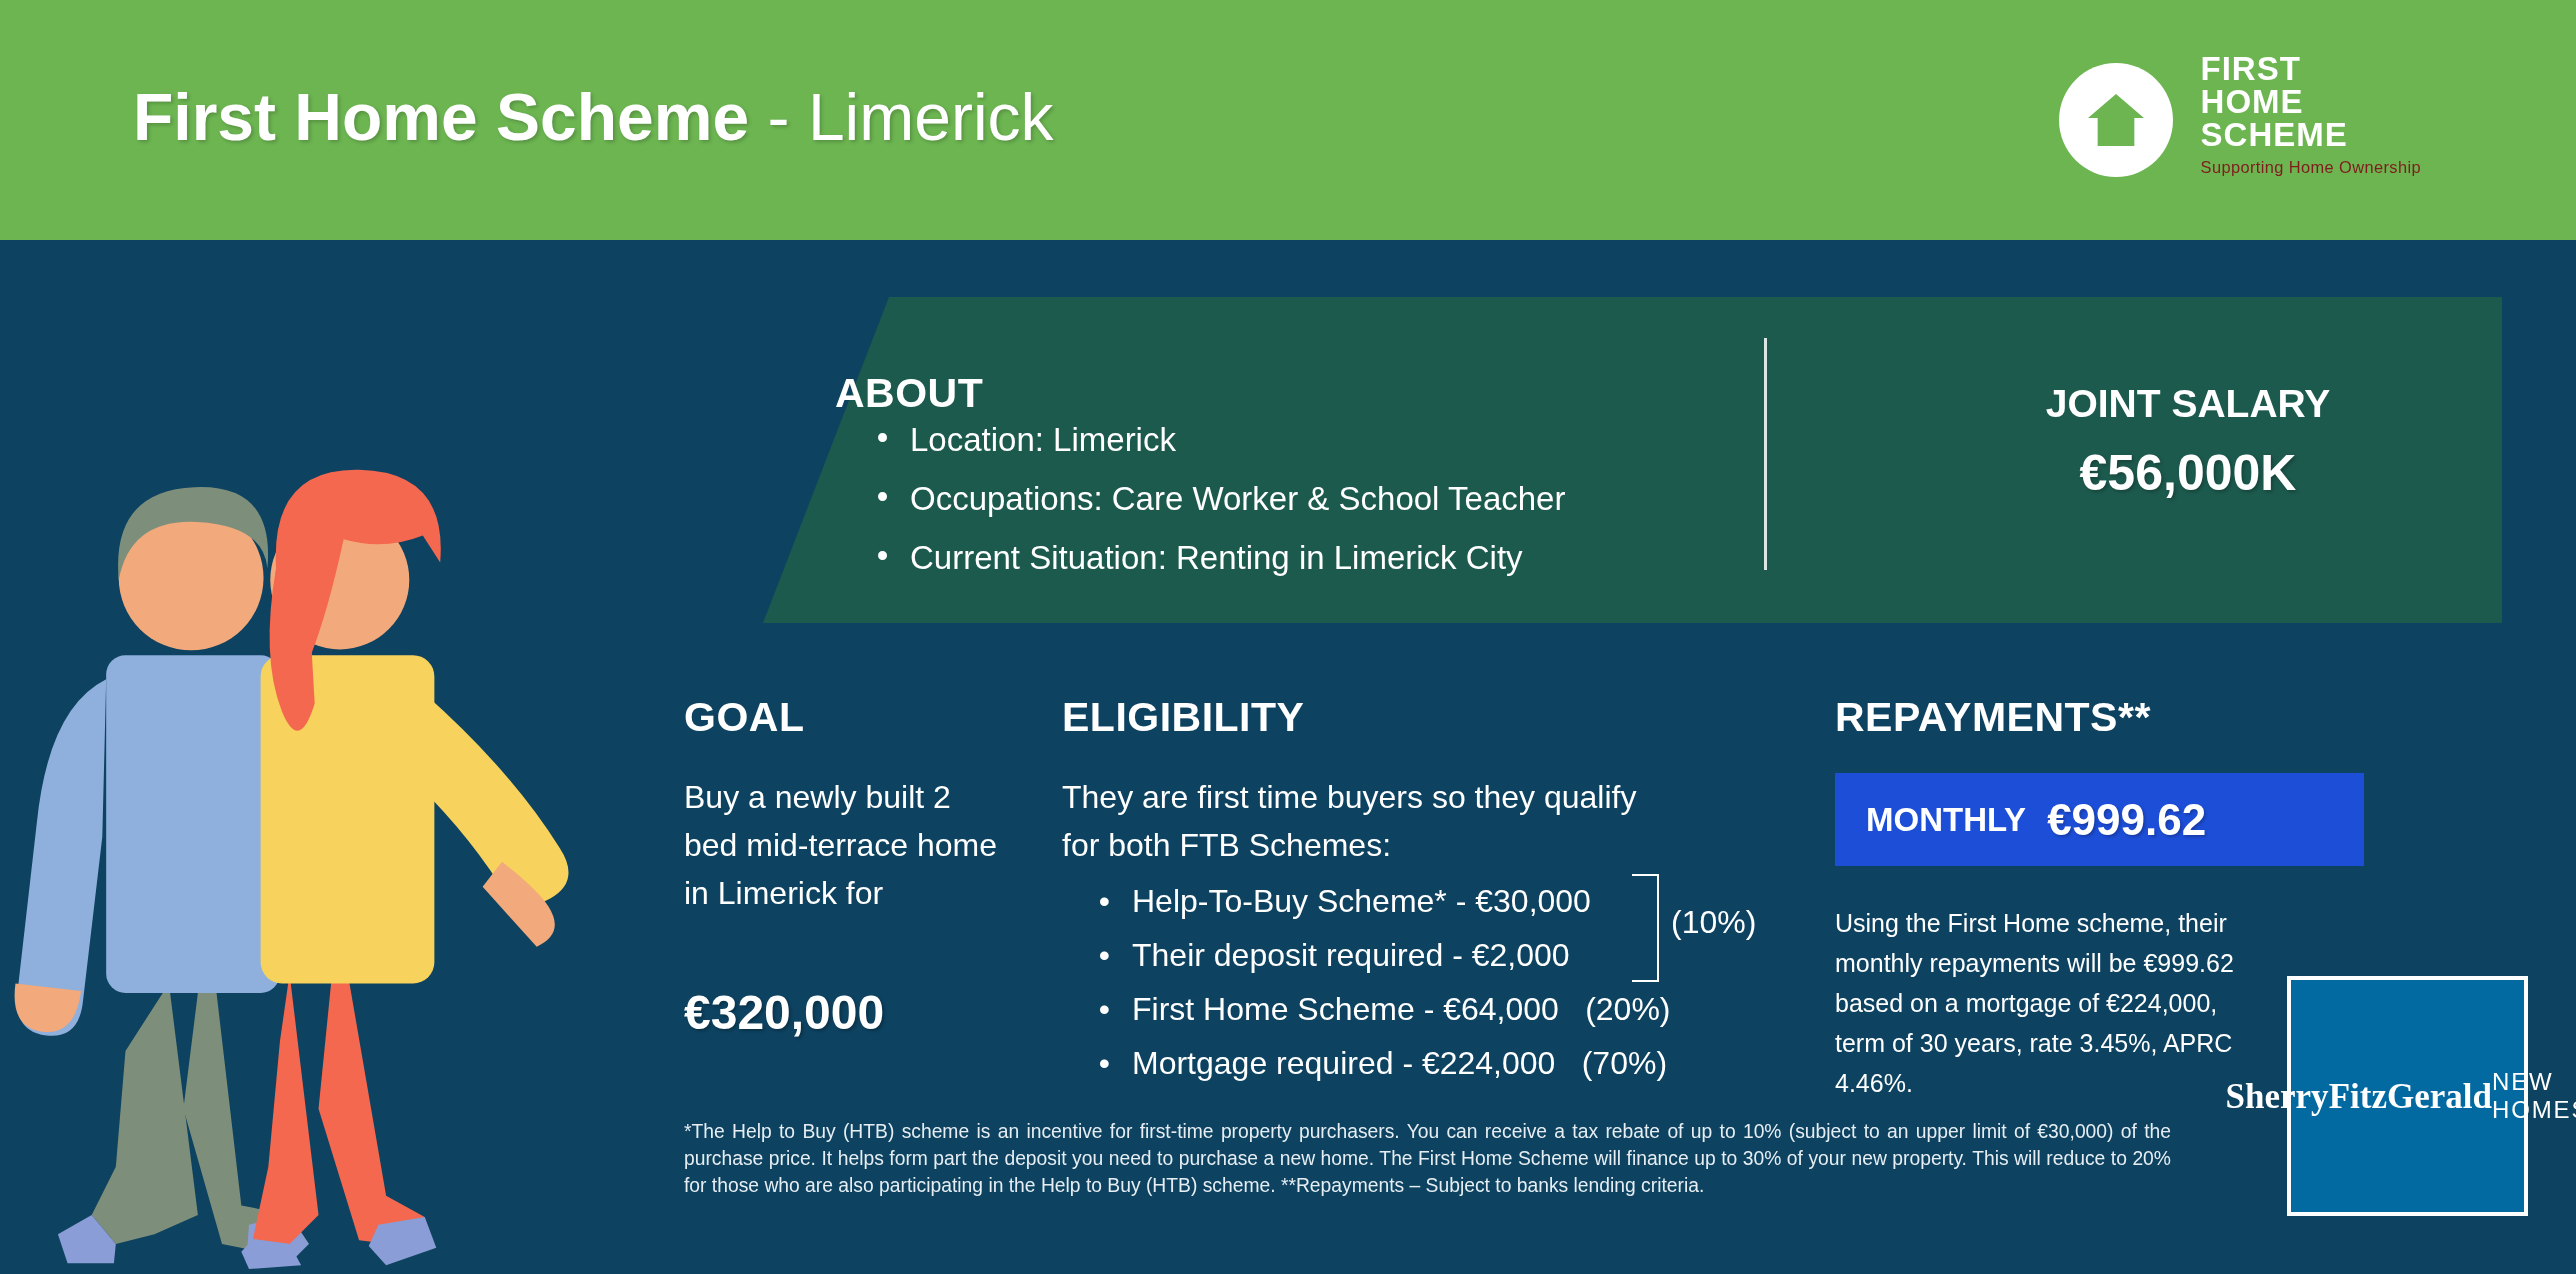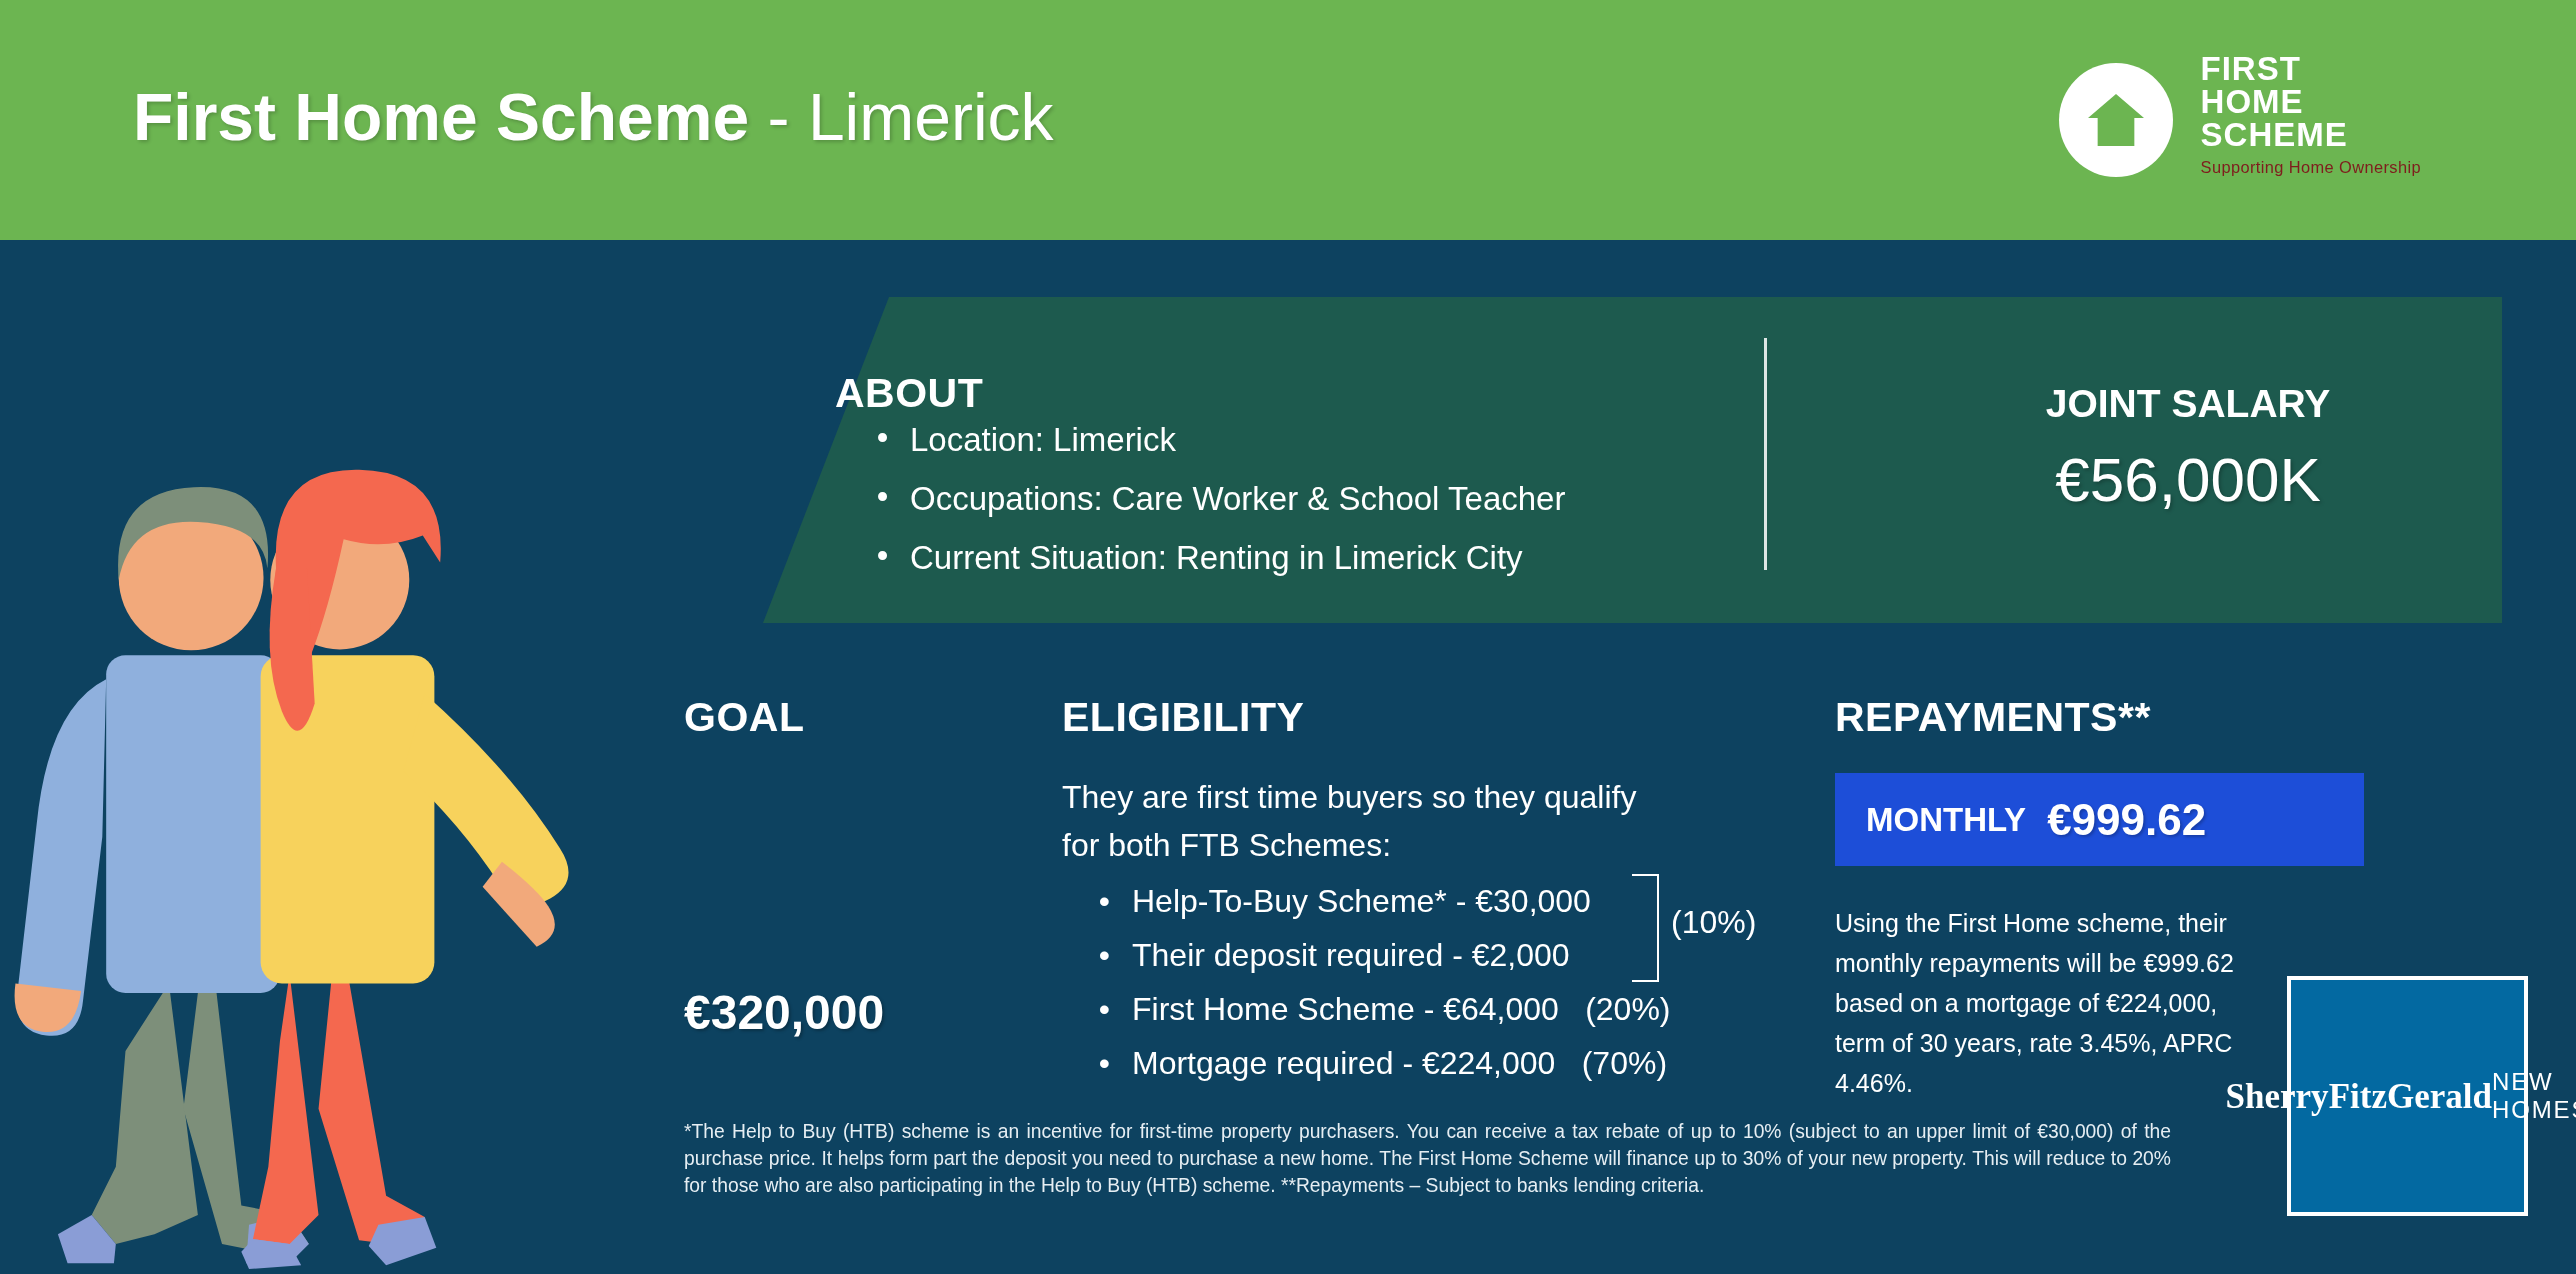--- a/index.html
+++ b/index.html
@@ -75,21 +75,21 @@
   .divider-v {
     position: absolute; left: 1764px; top: 338px;
     width: 2.9px; height: 232px; background: #ffffff; opacity: .85;
   }
   .salary-title {
     position: absolute; left: 1937px; top: 382px; width: 502px;
     text-align: center; color: #ffffff; font-size: 39px; font-weight: bold;
   }
   .salary-value {
     position: absolute; left: 1937px; top: 444px; width: 502px;
-    text-align: center; color: #ffffff; font-size: 62px; font-weight: normal;
+    text-align: center; color: #ffffff; font-size: 50px; font-weight: bold;
     text-shadow: 1.9px 1.9px 3.9px rgba(0,0,0,0.25);
   }
 
   
   .sec-head {
     color: #ffffff; font-size: 41px; font-weight: bold; letter-spacing: 0.5px;
   }
   .goal-head { position: absolute; left: 684px; top: 694px; }
   .goal-text {
     position: absolute; left: 684px; top: 773px; width: 319px;
@@ -216,20 +216,21 @@
   <ul class="about-list">
     <li>Location: Limerick</li>
     <li>Occupations: Care Worker &amp; School Teacher</li>
     <li>Current Situation: Renting in Limerick City</li>
   </ul>
   <div class="divider-v"></div>
   <div class="salary-title">JOINT SALARY</div>
   <div class="salary-value">€56,000K</div>
 
   <div class="sec-head goal-head">GOAL</div>
+  <div class="goal-text">Buy a newly built 2 bed mid-terrace home in Limerick for</div>
   <div class="goal-amount">€320,000</div>
 
   <div class="sec-head elig-head">ELIGIBILITY</div>
   <div class="elig-intro">They are first time buyers so they qualify for both FTB Schemes:</div>
   <ul class="elig-list">
     <li>
       <span>Help-To-Buy Scheme* - €30,000</span>
       <span class="pct"></span>
     </li>
     <li>

